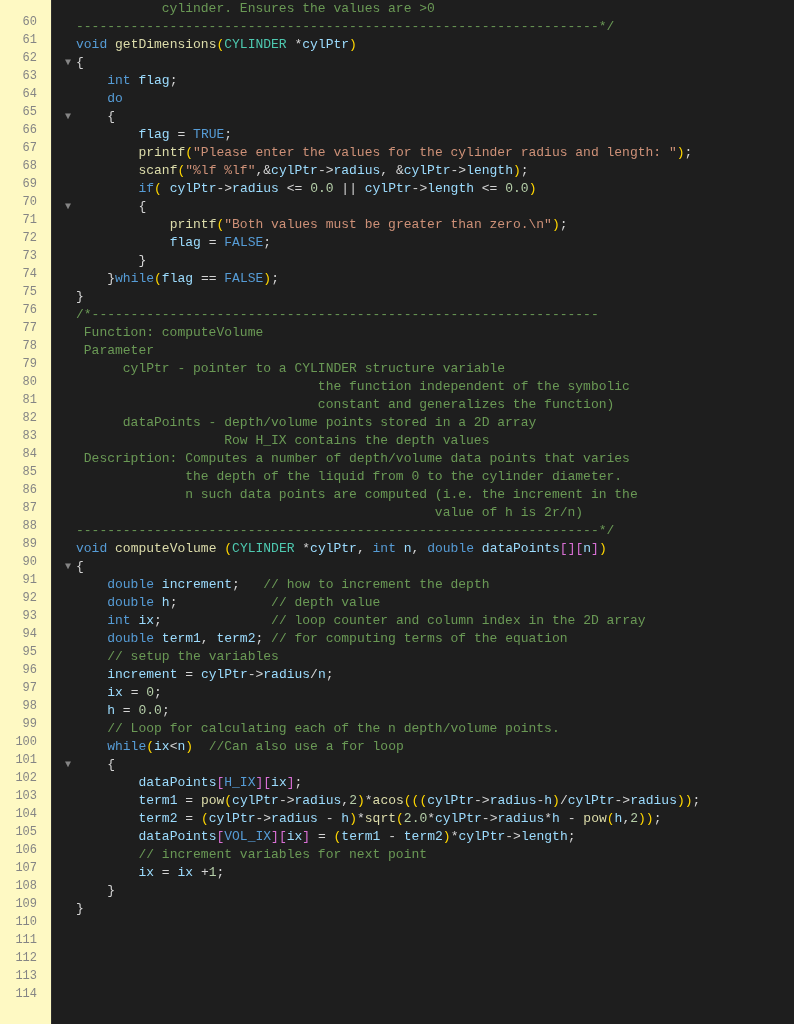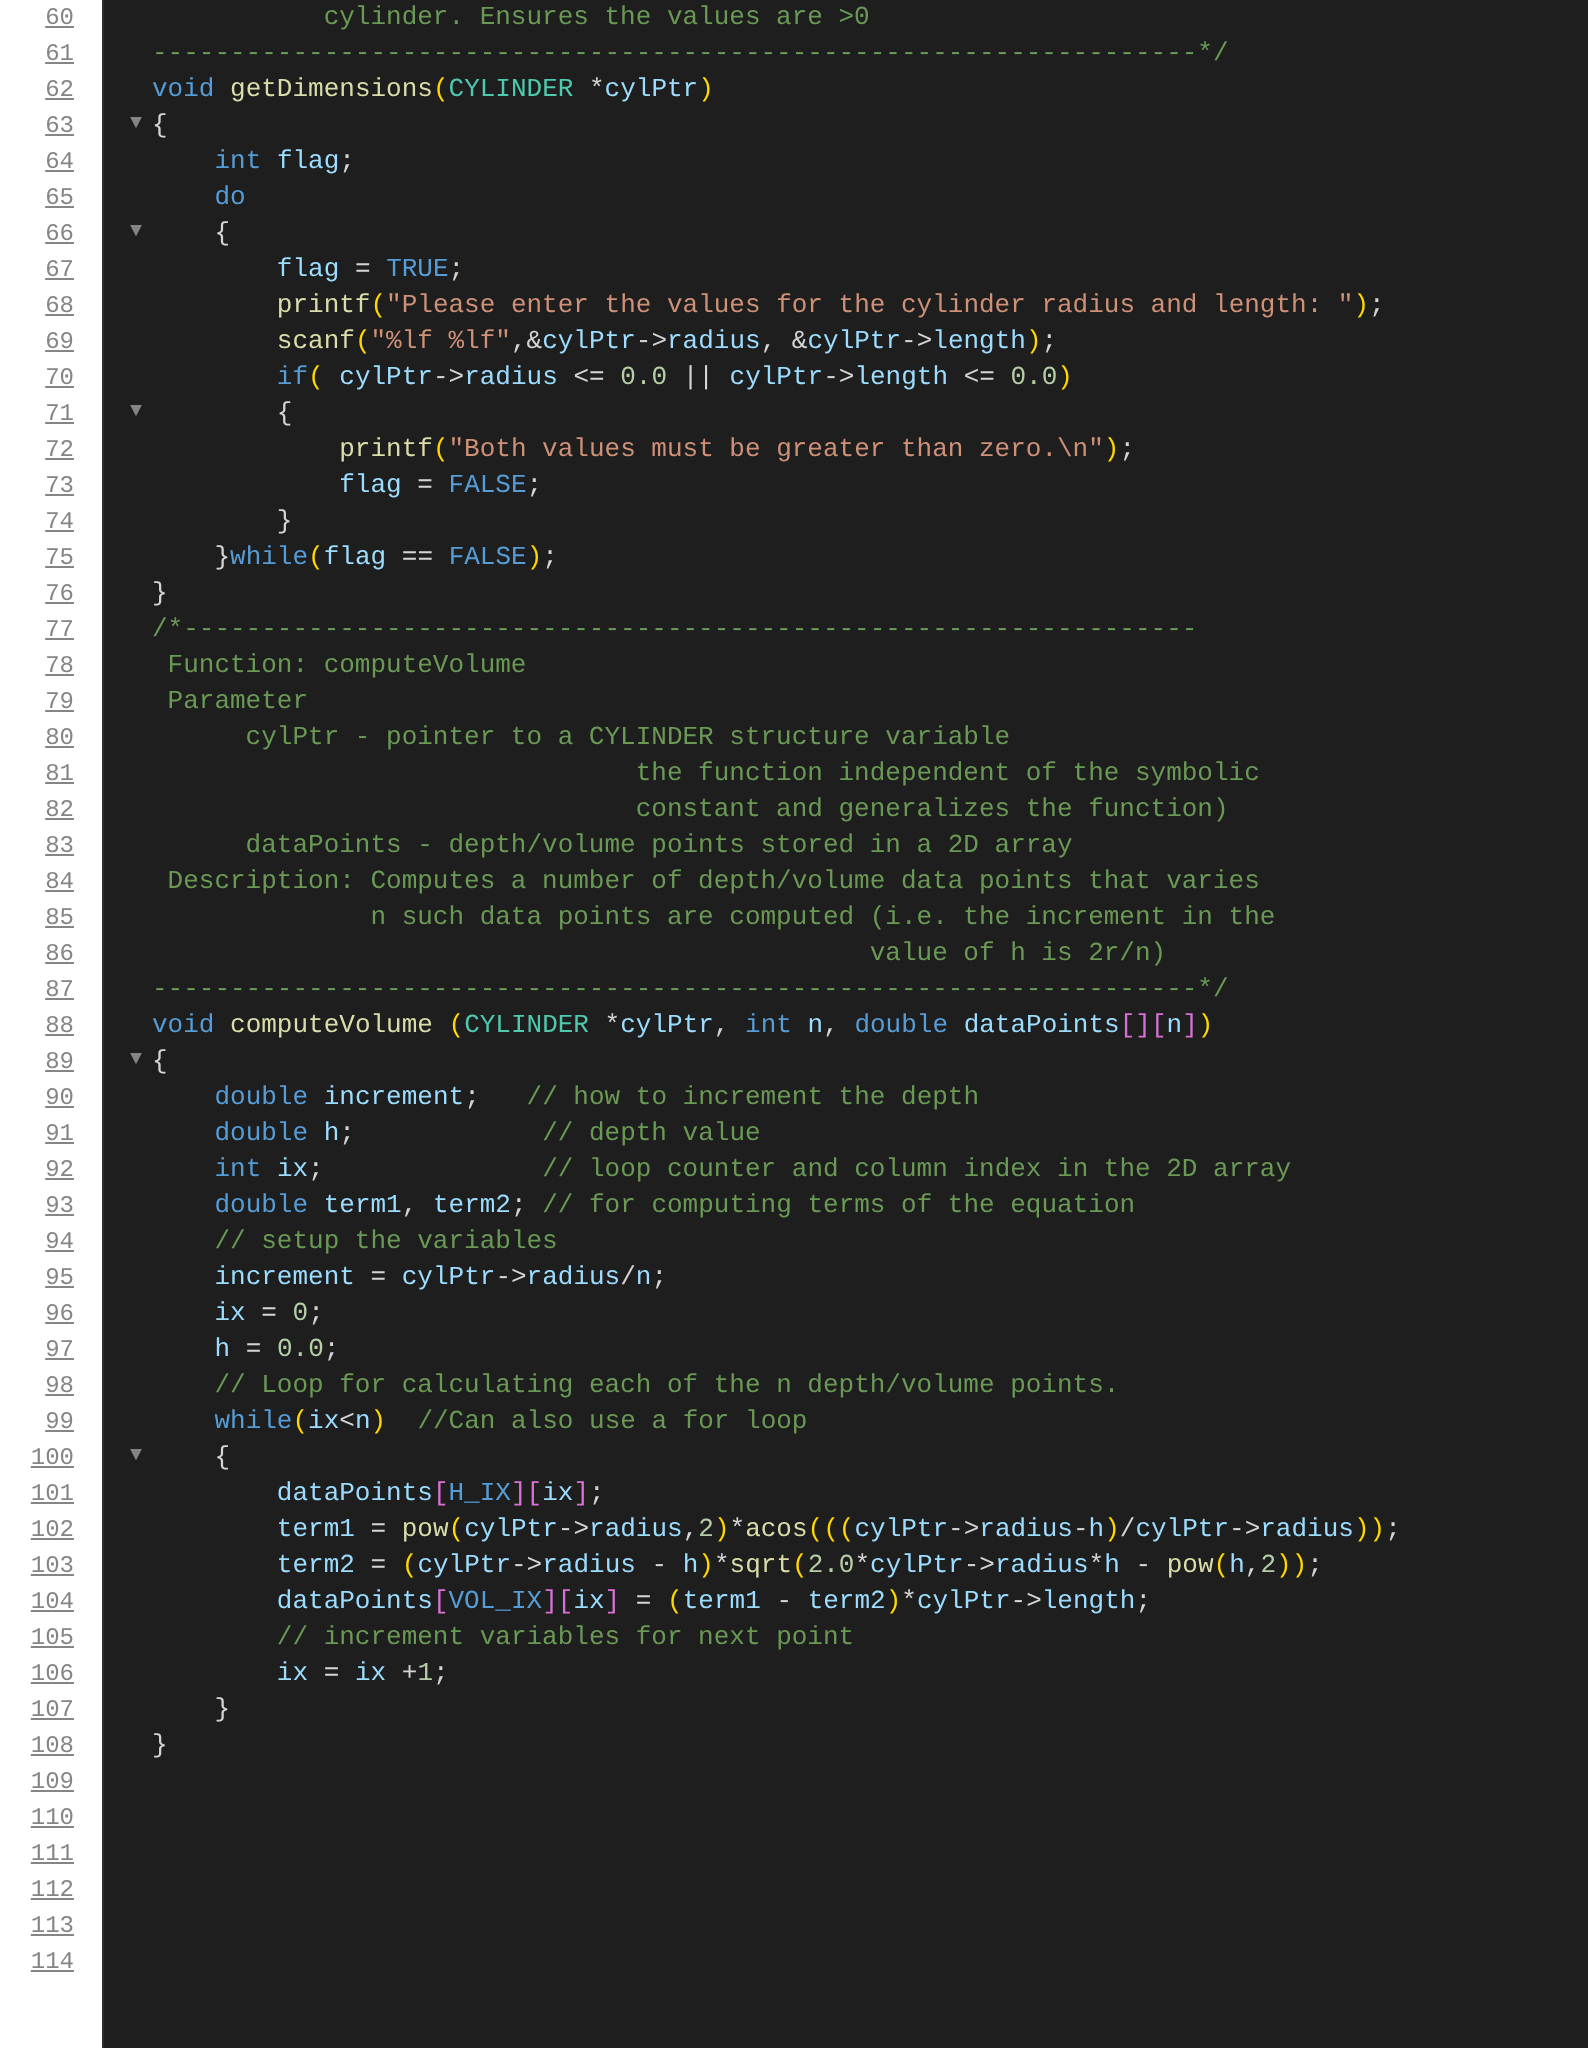--- a/index.html
+++ b/index.html
@@ -11,29 +11,28 @@
       overflow: hidden;
     }
     .code-container {
       display: flex;
       width: 794px;
       min-height: 1024px;
       background: #1e1e1e;
     }
     .line-numbers {
       width: 52px;
-      background: #ffffff;
+      background: #fef9c3;
       color: #858585;
       text-align: right;
       padding-right: 8px;
-      padding-top: 0;
+      padding-top: 13px;
       user-select: none;
       flex-shrink: 0;
       border-right: 1px solid #2d2d2d;
-      text-decoration: underline;
     }
     .line-number {
       height: 18px;
       line-height: 18px;
       font-size: 12px;
       padding-right: 6px;
     }
     .code-area {
       flex: 1;
       padding-left: 8px;
@@ -157,21 +156,23 @@
       <div class="code-line"><span class="fold-gutter empty"></span><span class="code-content">        <span class="plain">}</span></span></div>
       <div class="code-line"><span class="fold-gutter empty"></span><span class="code-content">    <span class="plain">}</span><span class="kw">while</span><span class="paren">(</span><span class="param">flag</span> <span class="op">==</span> <span class="macro">FALSE</span><span class="paren">)</span><span class="plain">;</span></span></div>
       <div class="code-line"><span class="fold-gutter empty"></span><span class="code-content"><span class="plain">}</span></span></div>
       <div class="code-line"><span class="fold-gutter empty"></span><span class="code-content"><span class="comment">/*-----------------------------------------------------------------</span></span></div>
       <div class="code-line"><span class="fold-gutter empty"></span><span class="code-content"><span class="comment"> Function: computeVolume</span></span></div>
       <div class="code-line"><span class="fold-gutter empty"></span><span class="code-content"><span class="comment"> Parameter</span></span></div>
       <div class="code-line"><span class="fold-gutter empty"></span><span class="code-content"><span class="comment">      cylPtr - pointer to a CYLINDER structure variable</span></span></div>
       <div class="code-line"><span class="fold-gutter empty"></span><span class="code-content"><span class="comment">                               the function independent of the symbolic</span></span></div>
       <div class="code-line"><span class="fold-gutter empty"></span><span class="code-content"><span class="comment">                               constant and generalizes the function)</span></span></div>
       <div class="code-line"><span class="fold-gutter empty"></span><span class="code-content"><span class="comment">      dataPoints - depth/volume points stored in a 2D array</span></span></div>
+      <div class="code-line"><span class="fold-gutter empty"></span><span class="code-content"><span class="comment">                   Row H_IX contains the depth values</span></span></div>
       <div class="code-line"><span class="fold-gutter empty"></span><span class="code-content"><span class="comment"> Description: Computes a number of depth/volume data points that varies</span></span></div>
+      <div class="code-line"><span class="fold-gutter empty"></span><span class="code-content"><span class="comment">              the depth of the liquid from 0 to the cylinder diameter.</span></span></div>
       <div class="code-line"><span class="fold-gutter empty"></span><span class="code-content"><span class="comment">              n such data points are computed (i.e. the increment in the</span></span></div>
       <div class="code-line"><span class="fold-gutter empty"></span><span class="code-content"><span class="comment">                                              value of h is 2r/n)</span></span></div>
       <div class="code-line"><span class="fold-gutter empty"></span><span class="code-content"><span class="comment">-------------------------------------------------------------------*/</span></span></div>
       <div class="code-line"><span class="fold-gutter empty"></span><span class="code-content"><span class="kw">void</span> <span class="fn">computeVolume</span> <span class="paren">(</span><span class="type">CYLINDER</span> *<span class="param">cylPtr</span><span class="plain">,</span> <span class="kw">int</span> <span class="param">n</span><span class="plain">,</span> <span class="kw">double</span> <span class="param">dataPoints</span><span class="bracket">[</span><span class="bracket">]</span><span class="bracket">[</span><span class="param">n</span><span class="bracket">]</span><span class="paren">)</span></span></div>
       <div class="code-line"><span class="fold-gutter">▼</span><span class="code-content"><span class="plain">{</span></span></div>
       <div class="code-line"><span class="fold-gutter empty"></span><span class="code-content">    <span class="kw">double</span> <span class="param">increment</span><span class="plain">;   </span><span class="comment">// how to increment the depth</span></span></div>
       <div class="code-line"><span class="fold-gutter empty"></span><span class="code-content">    <span class="kw">double</span> <span class="param">h</span><span class="plain">;            </span><span class="comment">// depth value</span></span></div>
       <div class="code-line"><span class="fold-gutter empty"></span><span class="code-content">    <span class="kw">int</span> <span class="param">ix</span><span class="plain">;              </span><span class="comment">// loop counter and column index in the 2D array</span></span></div>
       <div class="code-line"><span class="fold-gutter empty"></span><span class="code-content">    <span class="kw">double</span> <span class="param">term1</span><span class="plain">, </span><span class="param">term2</span><span class="plain">; </span><span class="comment">// for computing terms of the equation</span></span></div>
       <div class="code-line"><span class="fold-gutter empty"></span><span class="code-content">    <span class="comment">// setup the variables</span></span></div>

